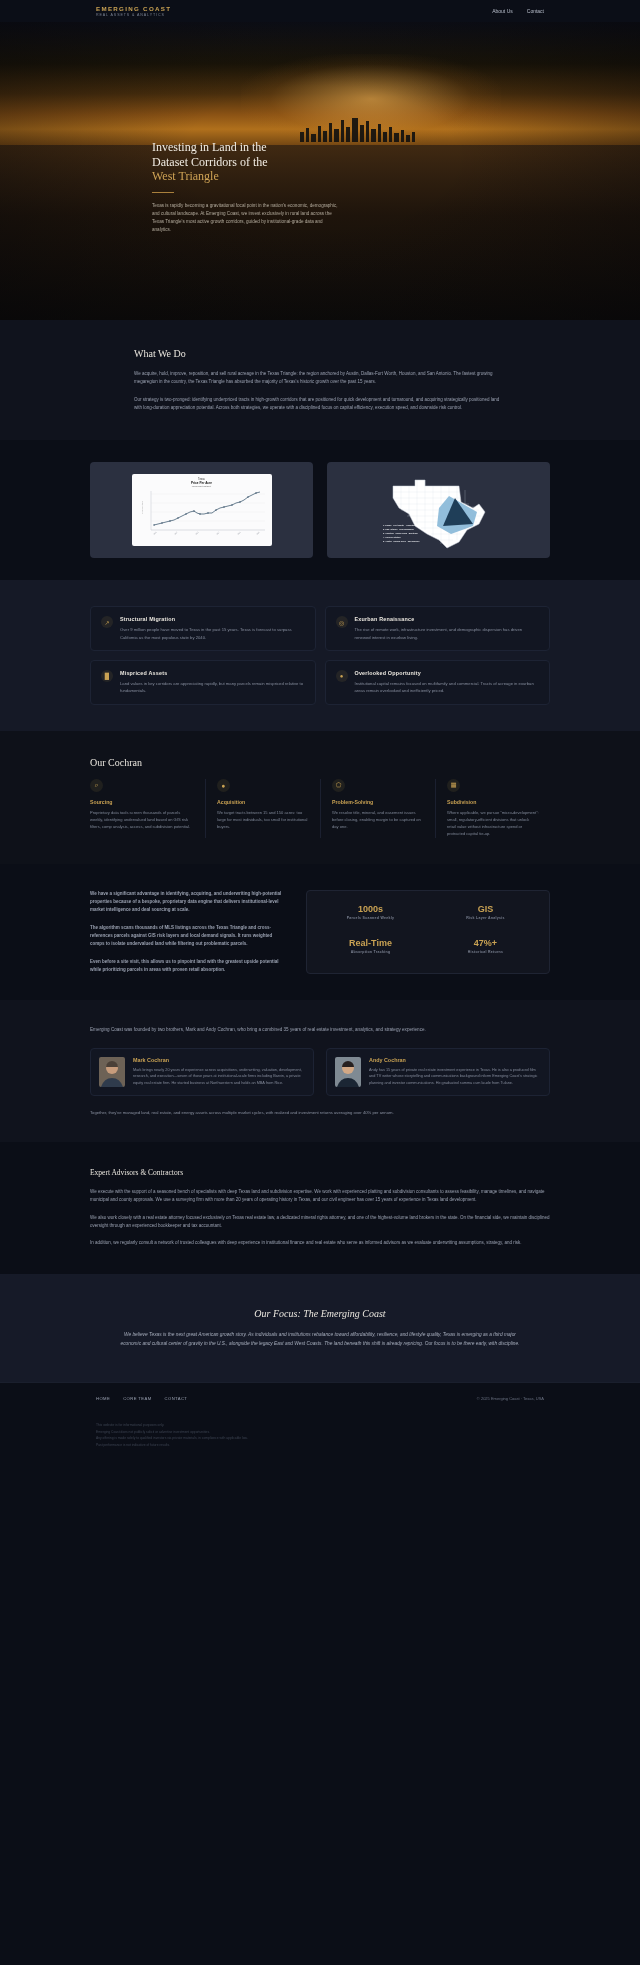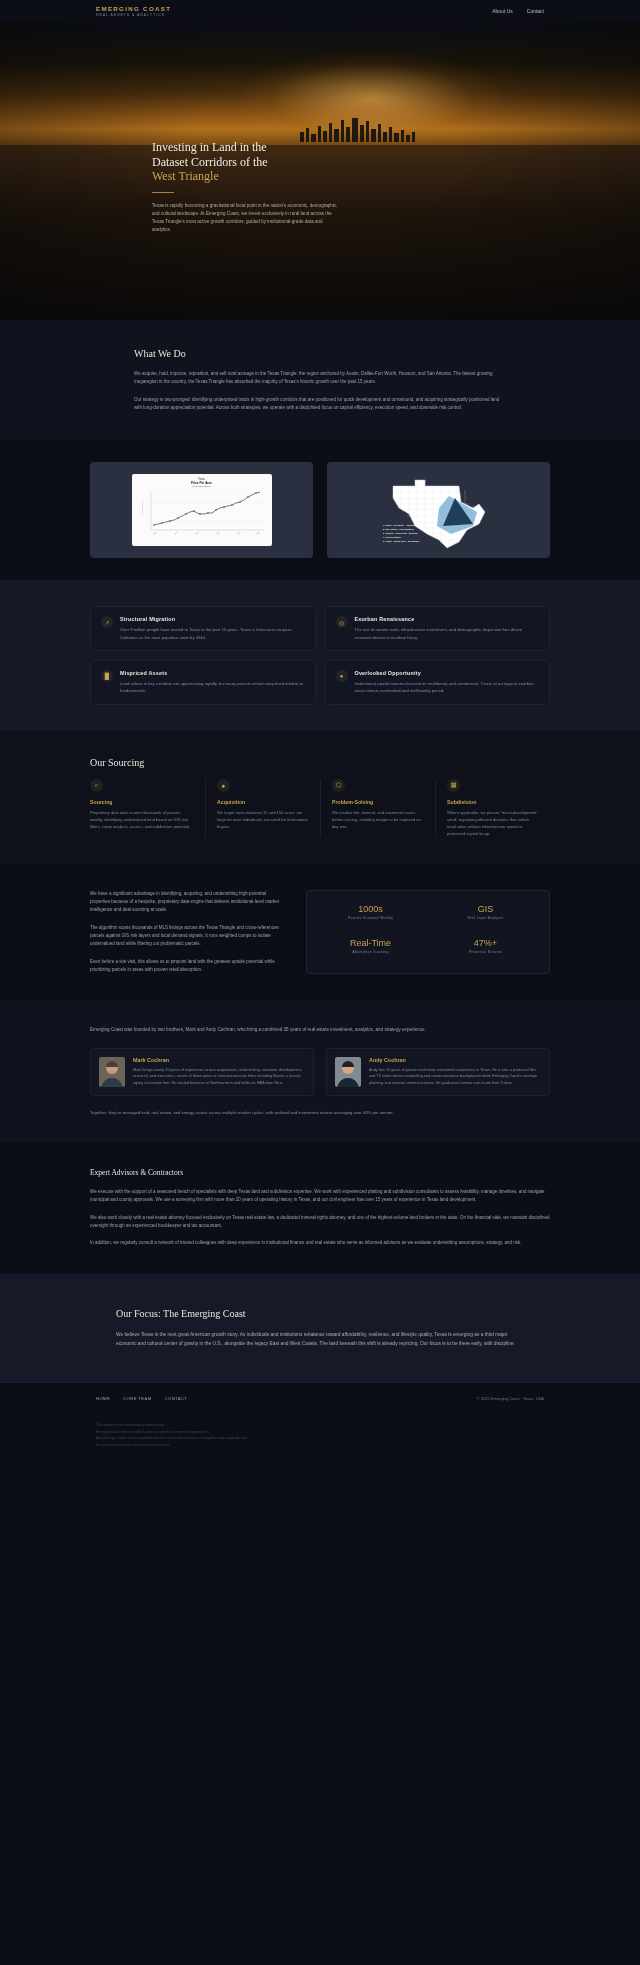--- a/index.html
+++ b/index.html
@@ -103,21 +103,21 @@
   .ap:first-child { border-left:none; padding-left:0; }
   .ap-ic {
     width:13px; height:13px; border-radius:50%; background:rgba(201,162,83,.1);
     color:#c9a253; display:flex; align-items:center; justify-content:center;
     font-size:6.5px; margin-bottom:7px;
   }
   .ap-h { font-size:5.2px; font-weight:700; color:#c9a253; margin-bottom:4px; }
   .ap-p { font-size:4.05px; line-height:1.8; color:#7f8797; }
 
   
-  .data-grid { display:flex; gap:24px; }
+  .data-grid { display:flex; gap:24px;font-weight:bold; }
   .data-left { flex:1; }
   .stats {
     flex:0 0 244px; background:#12151f; border:1px solid #1f2433; border-radius:4px;
     padding:13px 10px; display:grid; grid-template-columns:1fr 1fr; gap:11px 8px;
   }
   .stat { text-align:center; }
   .stat-v { font-size:9px; color:#c9a253; }
   .stat-l { font-size:3.5px; color:#7b8292; margin-top:2px; letter-spacing:.3px; }
 
   
@@ -126,21 +126,21 @@
   .bio {
     flex:1; background:#121622; border:1px solid #1d2334; border-radius:4px;
     padding:8px; display:flex; gap:8px;
   }
   .avatar { width:26px; height:30px; flex:0 0 26px; border-radius:2px; overflow:hidden; position:relative; }
   .bio-h { font-size:5.4px; font-weight:700; color:#c9a253; margin-bottom:4px; }
   .bio-p { font-size:3.8px; line-height:1.72; color:#838a9a; }
   .team-foot { font-size:4.2px; line-height:1.8; color:#8a91a1; margin-top:13px; }
 
   
-  .focus { text-align:left; padding:34px 116px; }
+  .focus { text-align:center; padding:34px 116px;font-style:italic; }
   .focus h2 { font-size:10px; color:#eae6de; font-weight:400; margin-bottom:11px; }
   .focus p { font-size:4.8px; line-height:1.95; color:#a7aebd; }
 
   
   .footer {
     background:#0b0e17; border-top:1px solid #1a1f2d;
     padding:13px 96px; display:flex; justify-content:space-between; align-items:center;
   }
   .f-links { display:flex; gap:13px; }
   .f-links a { font-size:4.2px; color:#9aa1b1; text-decoration:none; letter-spacing:.4px; }
@@ -317,21 +317,21 @@
           <div class="card-p">Institutional capital remains focused on multifamily and commercial. Tracts of acreage in exurban areas remain overlooked and inefficiently priced.</div>
         </div>
       </div>
 
     </div>
   </div>
 </section>
 
 <section class="band-d">
   <div class="wrap-wide">
-    <h2 class="sec serif">Our Sourcing</h2>
+    <h2 class="sec serif">Our Cochran</h2>
     <div class="approach">
 
       <div class="ap">
         <div class="ap-ic">⌕</div>
         <div class="ap-h">Sourcing</div>
         <div class="ap-p">Proprietary data tools screen thousands of parcels weekly, identifying undervalued land based on GIS risk filters, comp analysis, access, and subdivision potential.</div>
       </div>
 
       <div class="ap">
         <div class="ap-ic">●</div>

